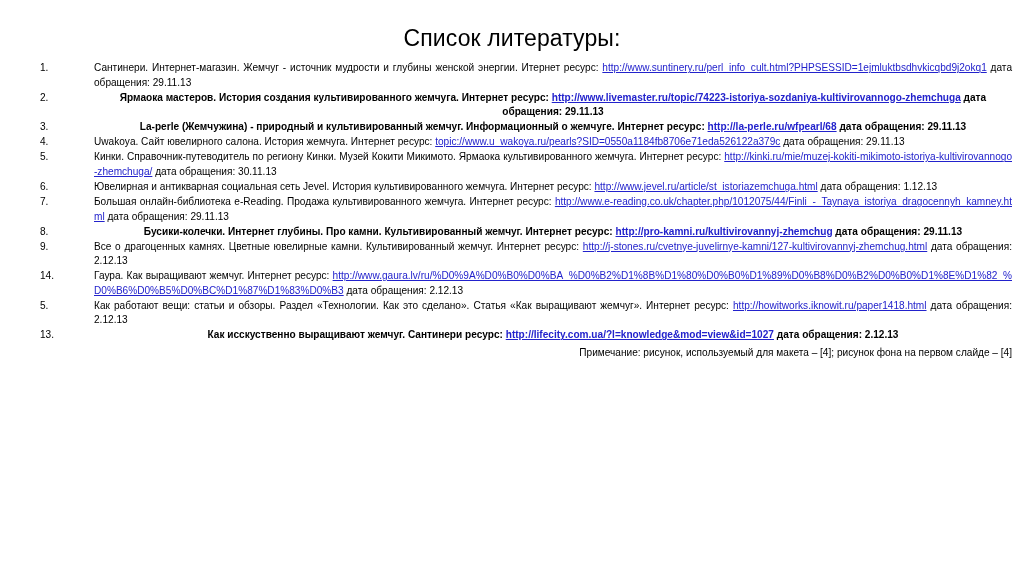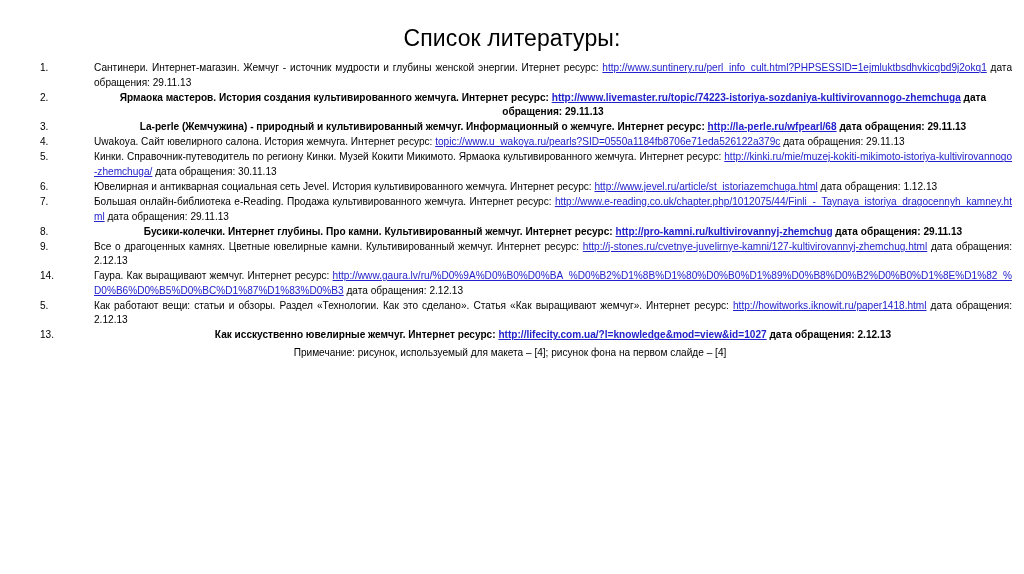--- a/index.html
+++ b/index.html
@@ -72,21 +72,21 @@
   a.ref-link {
     color: #2222cc;
     text-decoration: underline;
     word-break: break-all;
     overflow-wrap: anywhere;
   }
   .note {
     font-size: 10.1px;
     line-height: 1.44;
     padding: 3px 12px 0 8px;
-    text-align: center;
+    text-align: right;
   }
 </style>
 </head>
 <body>
 
 <div class="slide">
 
   <h1 class="slide-title">Список литературы:</h1>
 
   <ol class="ref-list" id="ref-list">
@@ -129,19 +129,19 @@
       <li class="ref-item">
         <span class="ref-num">14.</span>
         <span class="ref-body"><span>Гаура. Как выращивают жемчуг. Интернет ресурс: </span><a class="ref-link" href="#">http://www.gaura.lv/ru/%D0%9A%D0%B0%D0%BA_%D0%B2%D1%8B%D1%80%D0%B0%D1%89%D0%B8%D0%B2%D0%B0%D1%8E%D1%82_%D0%B6%D0%B5%D0%BC%D1%87%D1%83%D0%B3</a><span> дата обращения: 2.12.13</span></span>
       </li>
       <li class="ref-item">
         <span class="ref-num">5.</span>
         <span class="ref-body"><span>Как работают вещи: статьи и обзоры. Раздел «Технологии. Как это сделано». Статья «Как выращивают жемчуг». Интернет ресурс: </span><a class="ref-link" href="#">http://howitworks.iknowit.ru/paper1418.html</a><span> дата обращения: 2.12.13</span></span>
       </li>
       <li class="ref-item">
         <span class="ref-num">13.</span>
-        <span class="ref-body nojustify"><span>Как исскуственно ювелирные жемчуг. Интернет ресурс: </span><a class="ref-link" href="#">http://lifecity.com.ua/?l=knowledge&amp;mod=view&amp;id=1027</a><span> дата обращения: 2.12.13</span></span>
+        <span class="ref-body nojustify"><span>Как исскуственно выращивают жемчуг. Сантинери ресурс: </span><a class="ref-link" href="#">http://lifecity.com.ua/?l=knowledge&amp;mod=view&amp;id=1027</a><span> дата обращения: 2.12.13</span></span>
       </li>
     </ol>
 
   <div class="note">Примечание: рисунок, используемый для макета – [4]; рисунок фона на первом слайде – [4]</div>
 
 </div>
 
 </body></html>

